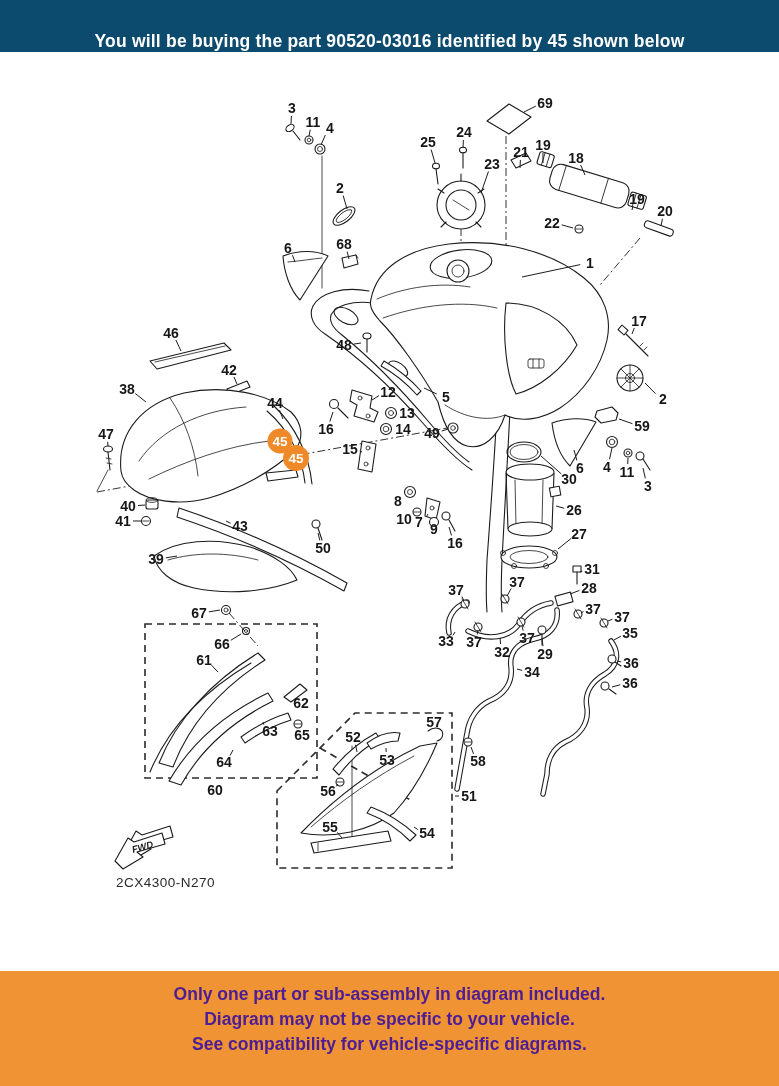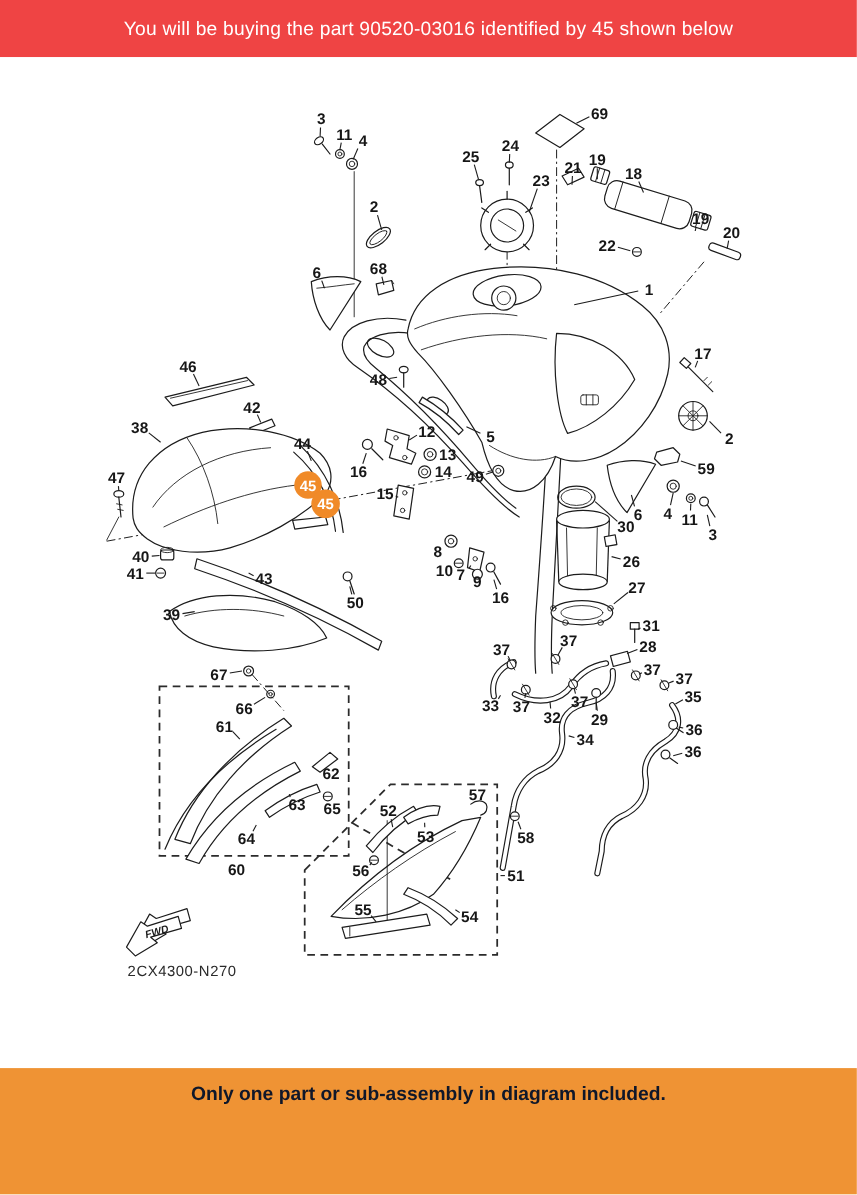--- a/index.html
+++ b/index.html
@@ -2,27 +2,27 @@
 <html><head>
 <meta charset="utf-8">
 <style>
   html,body{margin:0;padding:0;}
   body{
     width:779px;height:1086px;position:relative;background:#ffffff;
     font-family:"Liberation Sans", sans-serif;overflow:hidden;
   }
   .banner{
     position:absolute;left:0;top:0;width:779px;height:52px;
-    background:#ef4444;color:#fff;font-size:17.5px;font-weight:400;
-    display:flex;align-items:center;justify-content:center;letter-spacing:.2px;
+    background:#0c4a6e;color:#fff;font-size:17.5px;font-weight:700;
+    display:flex;align-items:flex-end;justify-content:center;letter-spacing:.2px;
   }
   .stage{position:absolute;left:0;top:52px;width:779px;height:919px;background:#fff;}
   .footer{
     position:absolute;left:0;top:971px;width:779px;height:115px;
-    background:#EF9334;color:#0f172a;text-align:center;
+    background:#EF9334;color:#4c1d95;text-align:center;
     font-size:17.5px;font-weight:700;line-height:25px;padding-top:11px;box-sizing:border-box;
   }
   svg{display:block;}
   .ln{fill:none;stroke:#1c1c1c;stroke-width:1.1;stroke-linecap:round;stroke-linejoin:round;}
   .lnf{fill:#ffffff;stroke:#1c1c1c;stroke-width:1.1;stroke-linejoin:round;}
   .thin{stroke-width:0.8;}
   .dd{fill:none;stroke:#1c1c1c;stroke-width:0.9;stroke-dasharray:8 3 2 3;}
   .dashbox{fill:none;stroke:#2b2b2b;stroke-width:1.6;stroke-dasharray:7 5;}
   .tube-o{fill:none;stroke:#1c1c1c;stroke-width:5.5;stroke-linecap:round;}
   .tube-i{fill:none;stroke:#ffffff;stroke-width:3.4;stroke-linecap:round;}
@@ -478,13 +478,15 @@
         <circle cx="280" cy="441" r="12.5" fill="#F08A28"></circle>
         <text x="280" y="446" text-anchor="middle" class="badge-num">45</text>
         <circle cx="296" cy="458" r="13" fill="#F08A28"></circle>
         <text x="296" y="463" text-anchor="middle" class="badge-num">45</text>
       </g>
 </svg>
 </div>
 
 <div class="footer">
   <div>Only one part or sub-assembly in diagram included.</div>
+  <div>Diagram may not be specific to your vehicle.</div>
+  <div>See compatibility for vehicle-specific diagrams.</div>
 </div>
 
 </body></html>

